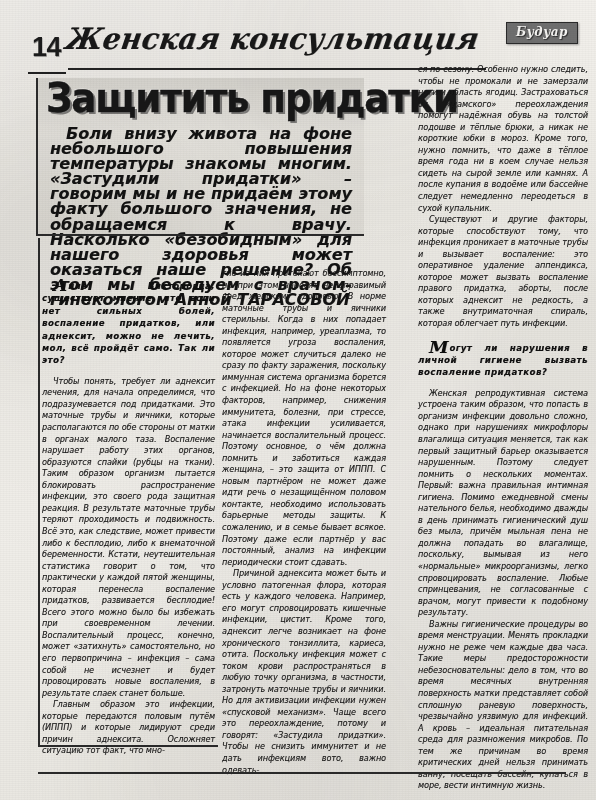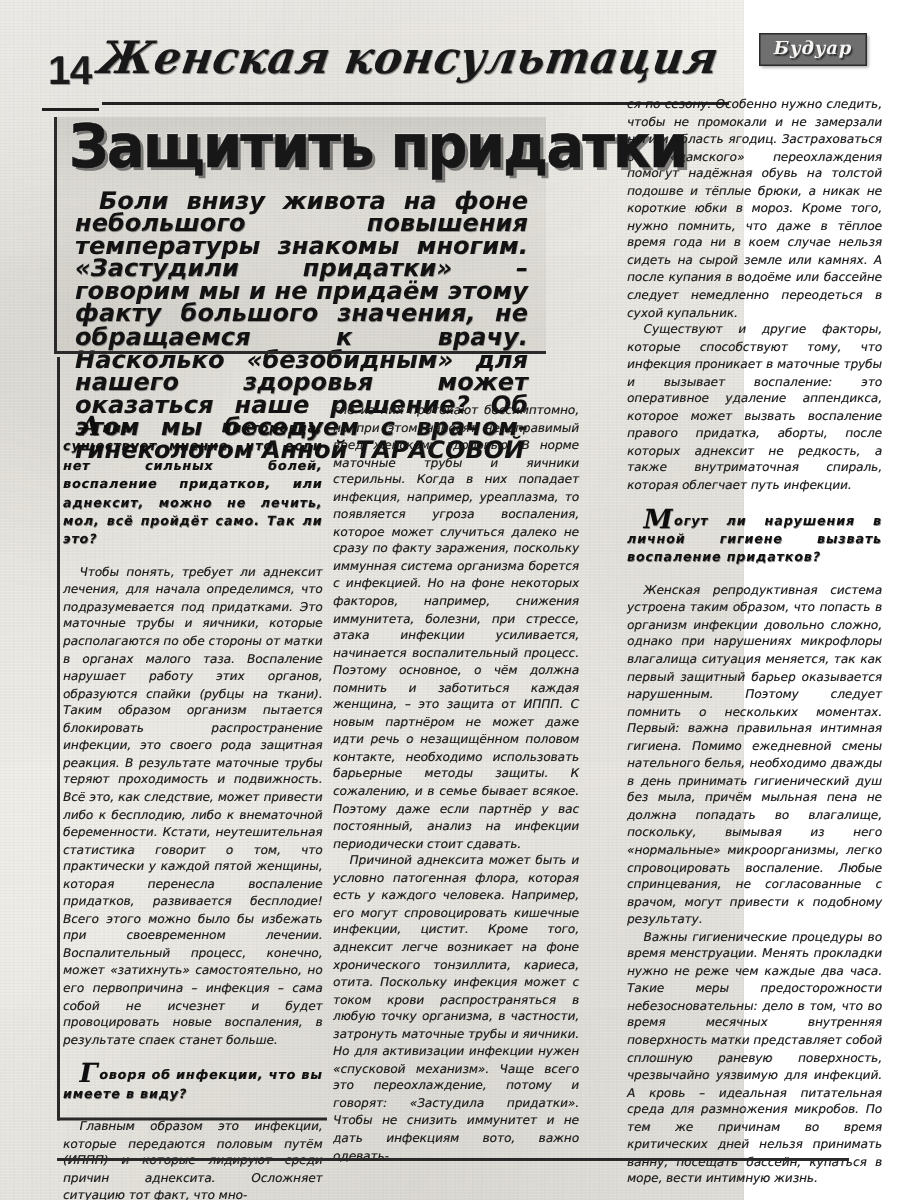--- a/index.html
+++ b/index.html
@@ -11,21 +11,21 @@
   body {
     width: 600px;
     height: 800px;
     overflow: hidden;
     font-family: "Liberation Sans", sans-serif;
   }
 
   
   #page {
     position: relative;
-    width: 496px;
+    width: 596px;
     height: 800px;
     background:
       radial-gradient(ellipse at 18% 12%, rgba(0,0,0,0.045) 0%, rgba(0,0,0,0) 55%),
       radial-gradient(ellipse at 85% 78%, rgba(0,0,0,0.05) 0%, rgba(0,0,0,0) 60%),
       linear-gradient(176deg, #f3f1ec 0%, #edeae3 28%, #f2efe9 62%, #e9e6df 100%);
     filter: saturate(0.82);
   }
   
   #grain {
     position: absolute;
@@ -238,21 +238,20 @@
     <div class="headline">Защитить придатки</div>
     <div class="lead">Боли внизу живота на фоне небольшого повышения температуры знакомы многим. «Застудили придатки» – говорим мы и не придаём этому факту большого значения, не обращаемся к врачу. Насколько «безобидным» для нашего здоровья может оказаться наше решение? Об этом мы беседуем с врачом-гинекологом Анной ТАРАСОВОЙ</div>
   </div>
 
   <div id="col1-edge"></div>
   <div id="col1-rule"></div>
 
   <div class="col" id="col1">
     <p class="q"><span class="dropcap">А</span><span>нна Викторовна, существует мнение, что если нет сильных болей, воспаление придатков, или аднексит, можно не лечить, мол, всё пройдёт само. Так ли это?</span></p>
     <p class="gap">Чтобы понять, требует ли аднексит лечения, для начала определимся, что подразумевается под придатками. Это маточные трубы и яичники, которые располагаются по обе стороны от матки в органах малого таза. Воспаление нарушает работу этих органов, образуются спайки (рубцы на ткани). Таким образом организм пытается блокировать распространение инфекции, это своего рода защитная реакция. В результате маточные трубы теряют проходимость и подвижность. Всё это, как следствие, может привести либо к бесплодию, либо к внематочной беременности. Кстати, неутешительная статистика говорит о том, что практически у каждой пятой женщины, которая перенесла воспаление придатков, развивается бесплодие! Всего этого можно было бы избежать при своевременном лечении. Воспалительный процесс, конечно, может «затихнуть» самостоятельно, но его первопричина – инфекция – сама собой не исчезнет и будет провоцировать новые воспаления, в результате спаек станет больше.</p>
-    <p class="q"><span class="dropcap">Г</span><span>оворя об инфекции, что вы имеете в виду?</span></p>
     <p>Главным образом это инфекции, которые передаются половым путём (ИППП) и которые лидируют среди причин аднексита. Осложняет ситуацию тот факт, что мно-</p>
   </div>
 
   <div class="col" id="col2">
     <p style="text-indent:0">гие из них протекают бессимптомно, но при этом наносят непоправимый вред женскому здоровью. В норме маточные трубы и яичники стерильны. Когда в них попадает инфекция, например, уреаплазма, то появляется угроза воспаления, которое может случиться далеко не сразу по факту заражения, поскольку иммунная система организма борется с инфекцией. Но на фоне некоторых факторов, например, снижения иммунитета, болезни, при стрессе, атака инфекции усиливается, начинается воспалительный процесс. Поэтому основное, о чём должна помнить и заботиться каждая женщина, – это защита от ИППП. С новым партнёром не может даже идти речь о незащищённом половом контакте, необходимо использовать барьерные методы защиты. К сожалению, и в семье бывает всякое. Поэтому даже если партнёр у вас постоянный, анализ на инфекции периодически стоит сдавать.</p>
     <p>Причиной аднексита может быть и условно патогенная флора, которая есть у каждого человека. Например, его могут спровоцировать кишечные инфекции, цистит. Кроме того, аднексит легче возникает на фоне хронического тонзиллита, кариеса, отита. Поскольку инфекция может с током крови распространяться в любую точку организма, в частности, затронуть маточные трубы и яичники. Но для активизации инфекции нужен «спусковой механизм». Чаще всего это переохлаждение, потому и говорят: «Застудила придатки». Чтобы не снизить иммунитет и не дать инфекциям вото, важно одевать-</p>
   </div>
 
   <div class="col" id="col3">
     <p style="text-indent:0">ся по сезону. Особенно нужно следить, чтобы не промокали и не замерзали ноги и область ягодиц. Застраховаться от «дамского» переохлаждения помогут надёжная обувь на толстой подошве и тёплые брюки, а никак не короткие юбки в мороз. Кроме того, нужно помнить, что даже в тёплое время года ни в коем случае нельзя сидеть на сырой земле или камнях. А после купания в водоёме или бассейне следует немедленно переодеться в сухой купальник.</p>

